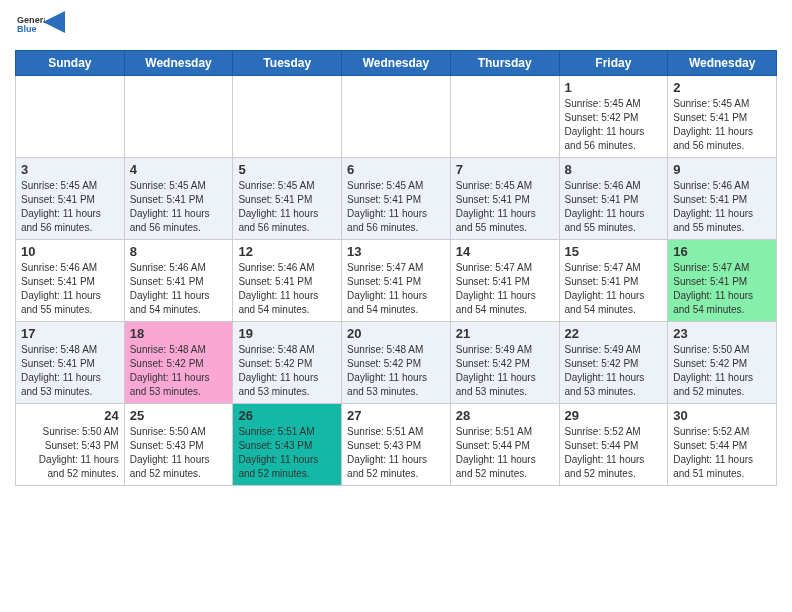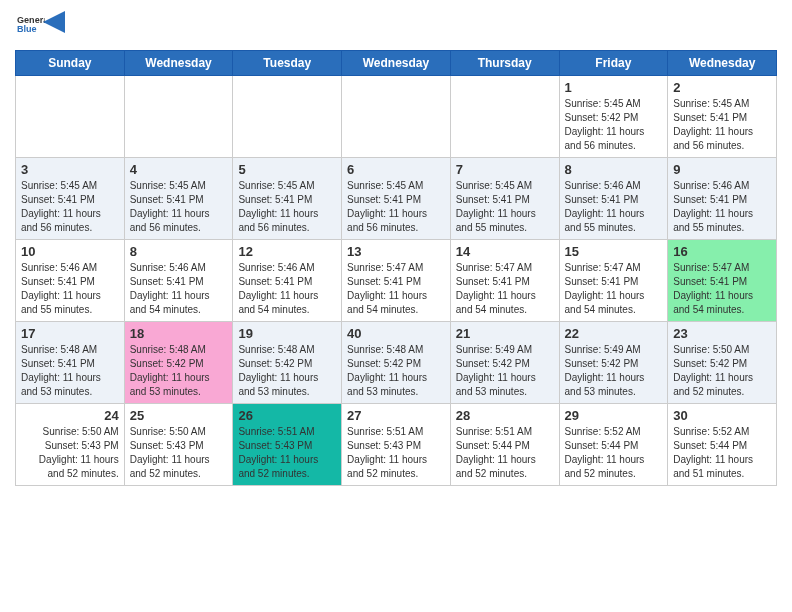--- a/index.html
+++ b/index.html
@@ -268,21 +268,21 @@
 and 53 minutes.</div>
           </td>
           <td style="background: rgb(237, 242, 248);">
             <span class="day-number">19</span>
             <div class="day-info" style="white-space: pre-line;">Sunrise: 5:48 AM
 Sunset: 5:42 PM
 Daylight: 11 hours
 and 53 minutes.</div>
           </td>
           <td style="background: rgb(237, 242, 248);">
-            <span class="day-number">40</span>
+            <span class="day-number">20</span>
             <div class="day-info" style="white-space: pre-line;">Sunrise: 5:48 AM
 Sunset: 5:42 PM
 Daylight: 11 hours
 and 53 minutes.</div>
           </td>
           <td style="background: rgb(237, 242, 248);">
             <span class="day-number">21</span>
             <div class="day-info" style="white-space: pre-line;">Sunrise: 5:49 AM
 Sunset: 5:42 PM
 Daylight: 11 hours

